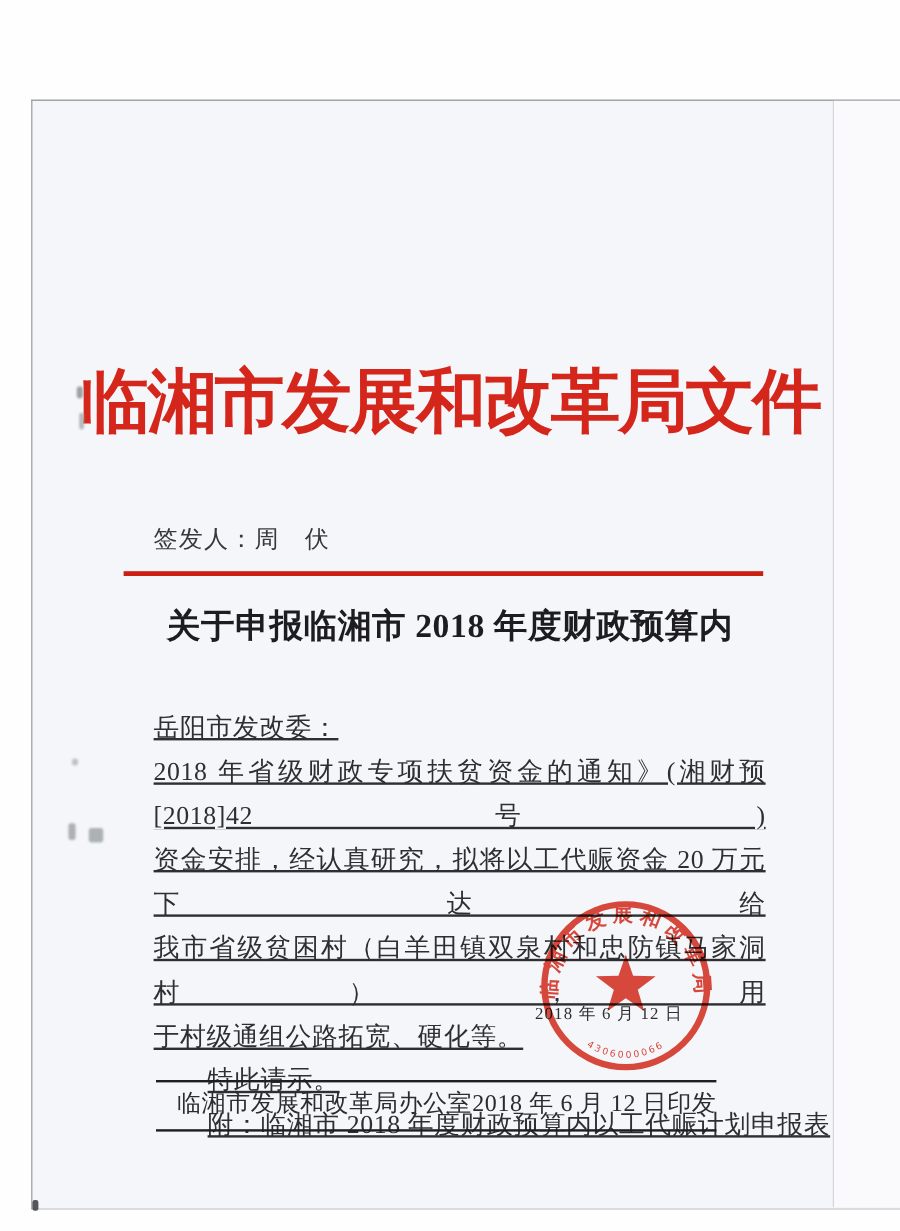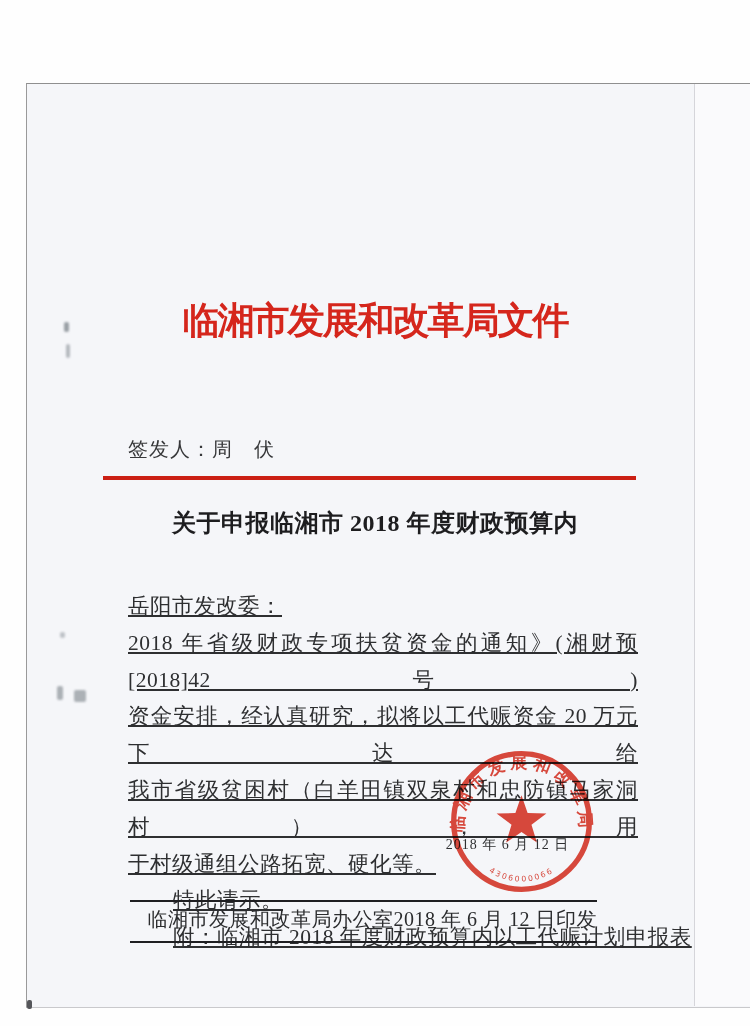--- a/index.html
+++ b/index.html
@@ -20,38 +20,38 @@
     background:#d5d5da;
   }
   .page-right-strip{
     position:absolute;left:695px;top:84px;width:55px;height:922px;
     background:#fafafc;
   }
   .abs{position:absolute;}
   .red-header{
     left:25px;top:296px;width:700px;
     text-align:center;
-    font-size:37px;font-weight:bold;letter-spacing:-2px;
+    font-size:58px;font-weight:bold;letter-spacing:-2px;
     color:#d5261c;
     font-family:"Liberation Serif","DejaVu Serif",serif;
     white-space:nowrap;
   }
   .docnum-row{
     left:128px;top:436px;width:468px;
     display:flex;justify-content:space-between;
     font-size:20px;color:#37383a;letter-spacing:1px;
     white-space:nowrap;
   }
   .red-rule{
     left:103px;top:476px;width:533px;height:4px;
     background:#cb1f14;
   }
   .doc-title{
     left:35px;top:504px;width:680px;
-    text-align:center;font-size:24px;font-weight:bold;
+    text-align:center;font-size:28px;font-weight:bold;
     color:#1d1d1f;line-height:38px;letter-spacing:0.5px;
   }
   .body-text{
     left:128px;top:588px;width:510px;
     font-size:21.5px;color:#2e2f31;line-height:36.8px;
     letter-spacing:0.5px;
   }
   .body-line{white-space:nowrap;text-decoration:underline;}
   .body-line.indent{padding-left:45px;}
   .body-line.fill{

